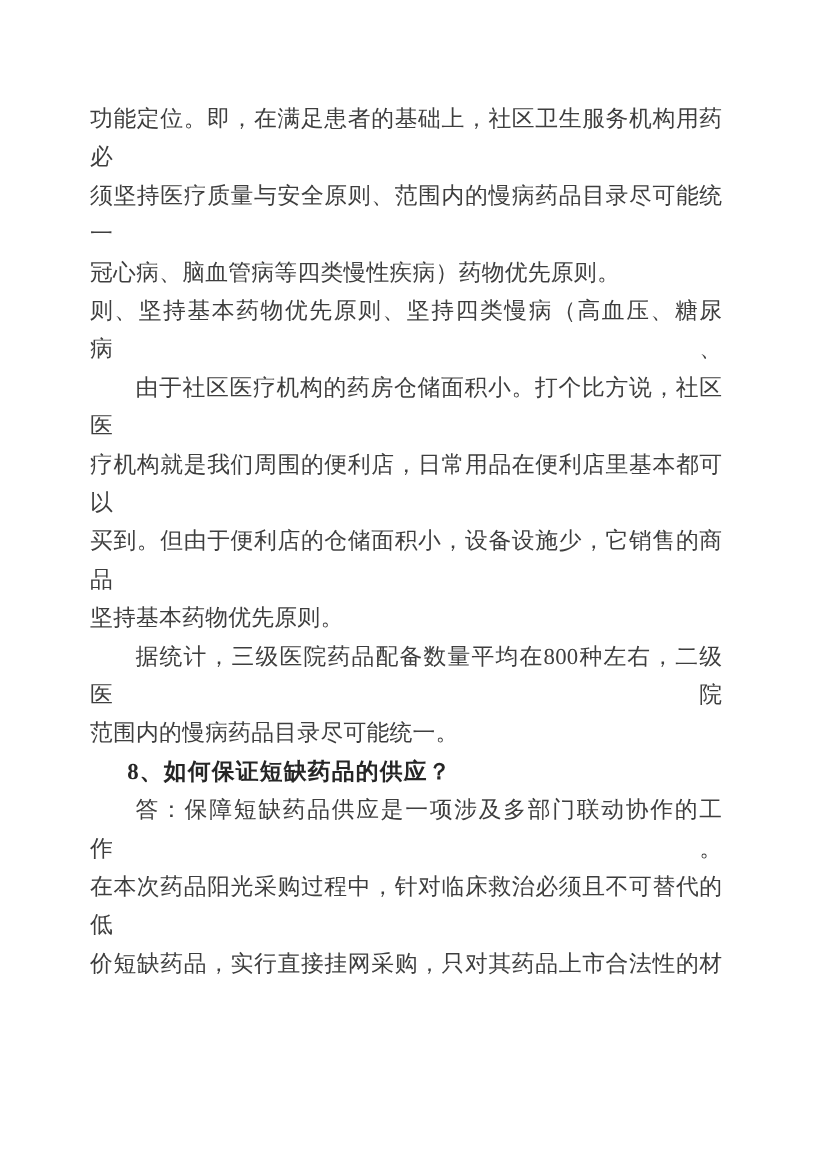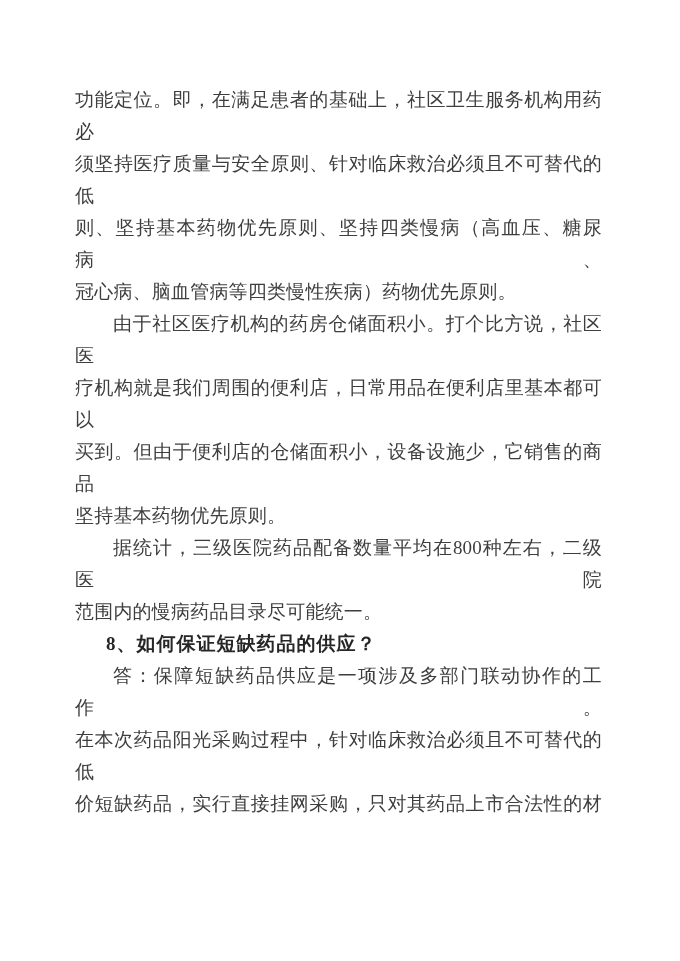--- a/index.html
+++ b/index.html
@@ -56,23 +56,23 @@
   }
 </style>
 </head>
 <body>
 
 <div class="page">
   <div class="text-block">
 
     <div class="paragraph">
       <div class="line full">功能定位。即，在满足患者的基础上，社区卫生服务机构用药必</div>
-      <div class="line full">须坚持医疗质量与安全原则、针对临床救治必须且不可替代的低</div>
+      <div class="line full">须坚持医疗质量与安全原则、范围内的慢病药品目录尽可能统一</div>
+      <div class="line">冠心病、脑血管病等四类慢性疾病）药物优先原则。</div>
       <div class="line full">则、坚持基本药物优先原则、坚持四类慢病（高血压、糖尿病、</div>
-      <div class="line">冠心病、脑血管病等四类慢性疾病）药物优先原则。</div>
     </div>
 
     <div class="paragraph">
       <div class="line full indent">由于社区医疗机构的药房仓储面积小。打个比方说，社区医</div>
       <div class="line full">疗机构就是我们周围的便利店，日常用品在便利店里基本都可以</div>
       <div class="line full">买到。但由于便利店的仓储面积小，设备设施少，它销售的商品</div>
       <div class="line">坚持基本药物优先原则。</div>
     </div>
 
     <div class="paragraph">

